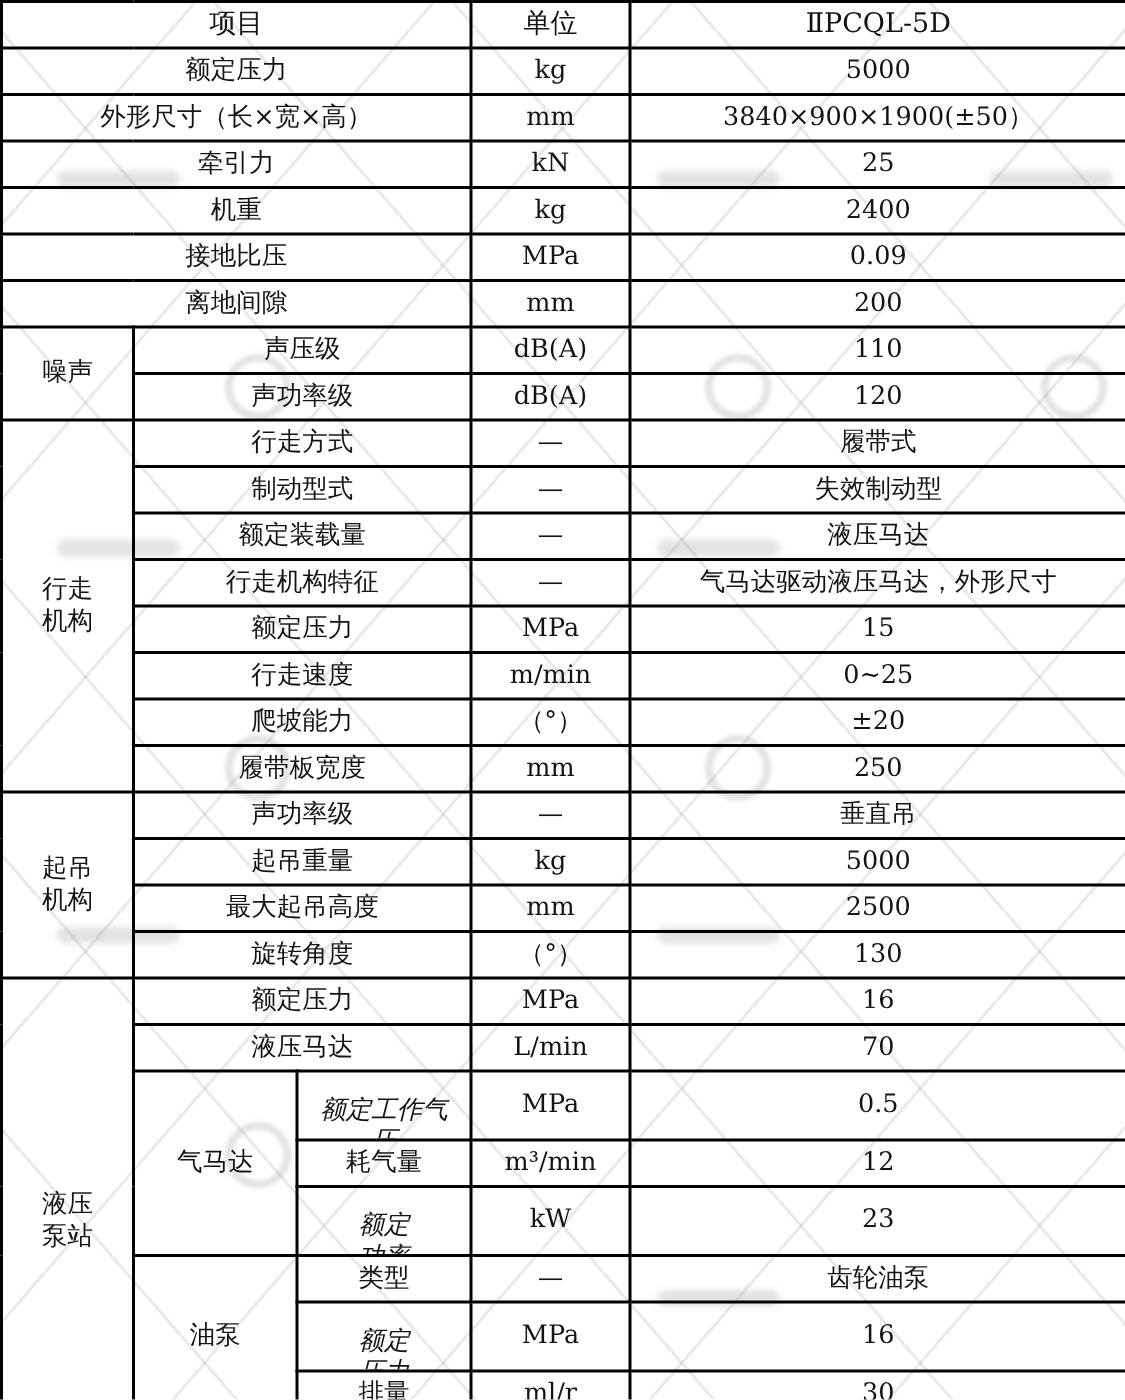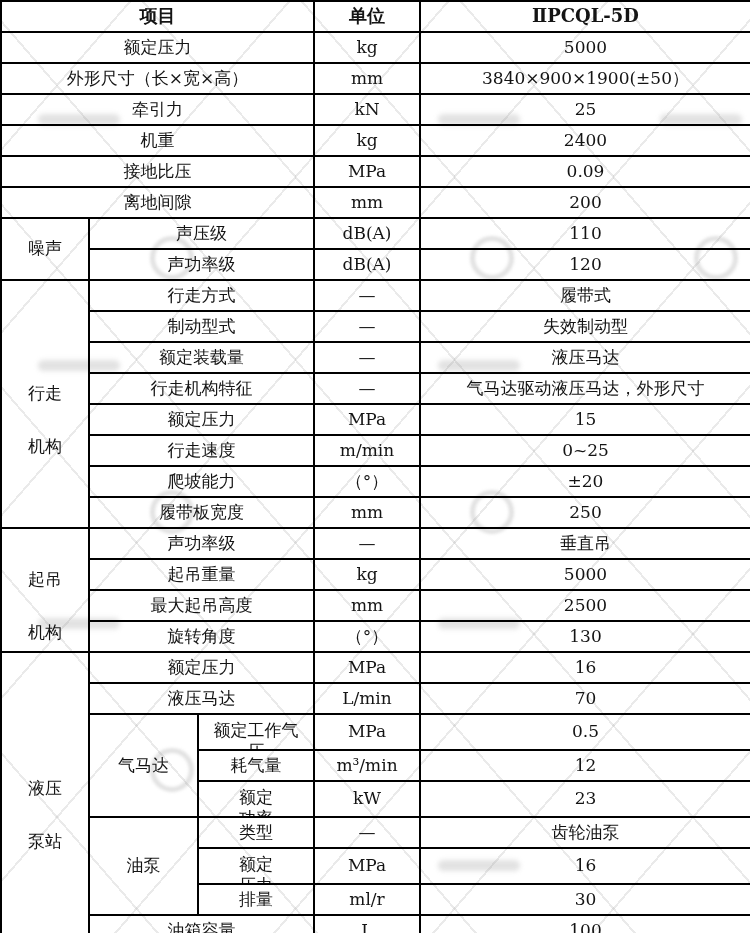--- a/index.html
+++ b/index.html
@@ -32,24 +32,24 @@
   .spec col.c-item{width:116px;}
   .spec col.c-unit{width:106px;}
   .spec col.c-val{width:331px;}
   .spec tr{height:31px;}
   .spec td{
     border:2px solid #000;background:transparent;
     text-align:center;vertical-align:middle;
     font-size:17px;line-height:1.15;padding:0 2px;overflow:hidden;
     white-space:nowrap;
   }
-  .spec td.b{font-weight:bold;font-size:18px;}
+  .spec td.b{font-weight:normal;font-size:18px;}
   .spec td.vtop{vertical-align:top;padding:0;}
-  .grp div{line-height:21px;margin-top:32px;}
-  .clip2{height:29px;overflow:hidden;padding-top:5px;}
+  .grp div{line-height:21px;}
+  .clip2{height:29px;overflow:hidden;padding-top:15px;font-style:italic;}
   .clip2 div{line-height:21px;height:21px;}
 </style>
 </head>
 <body>
 
 <div class="wm-layer">
   <span class="wm-blob" style="left:38px;top:114px;"></span>
   <span class="wm-blob" style="left:438px;top:114px;"></span>
   <span class="wm-blob" style="left:660px;top:114px;"></span>
   <span class="wm-ring" style="left:150px;top:236px;"></span>

